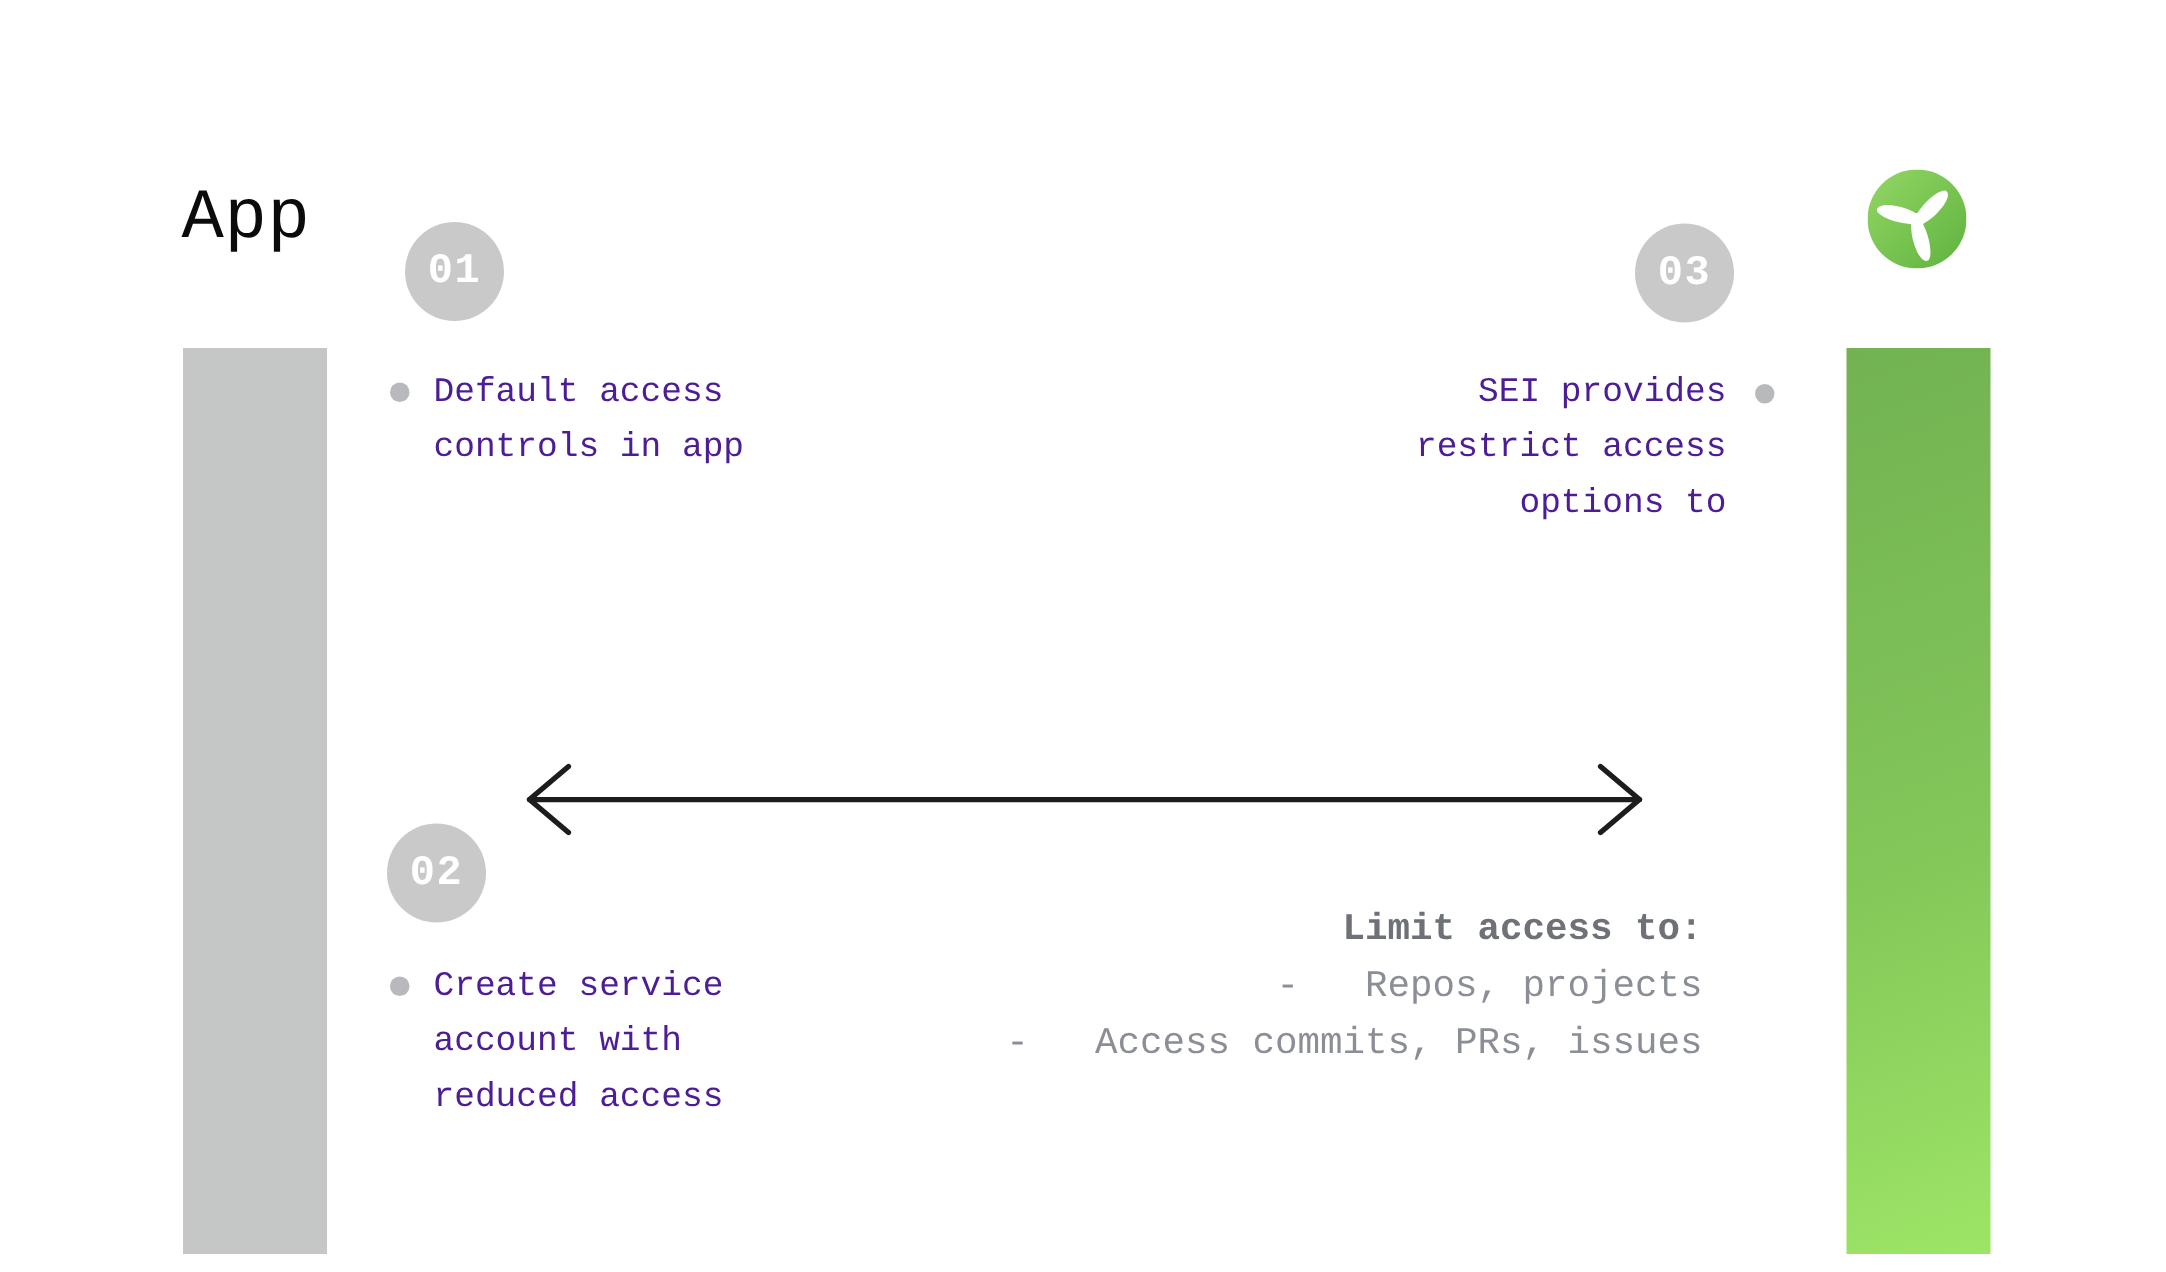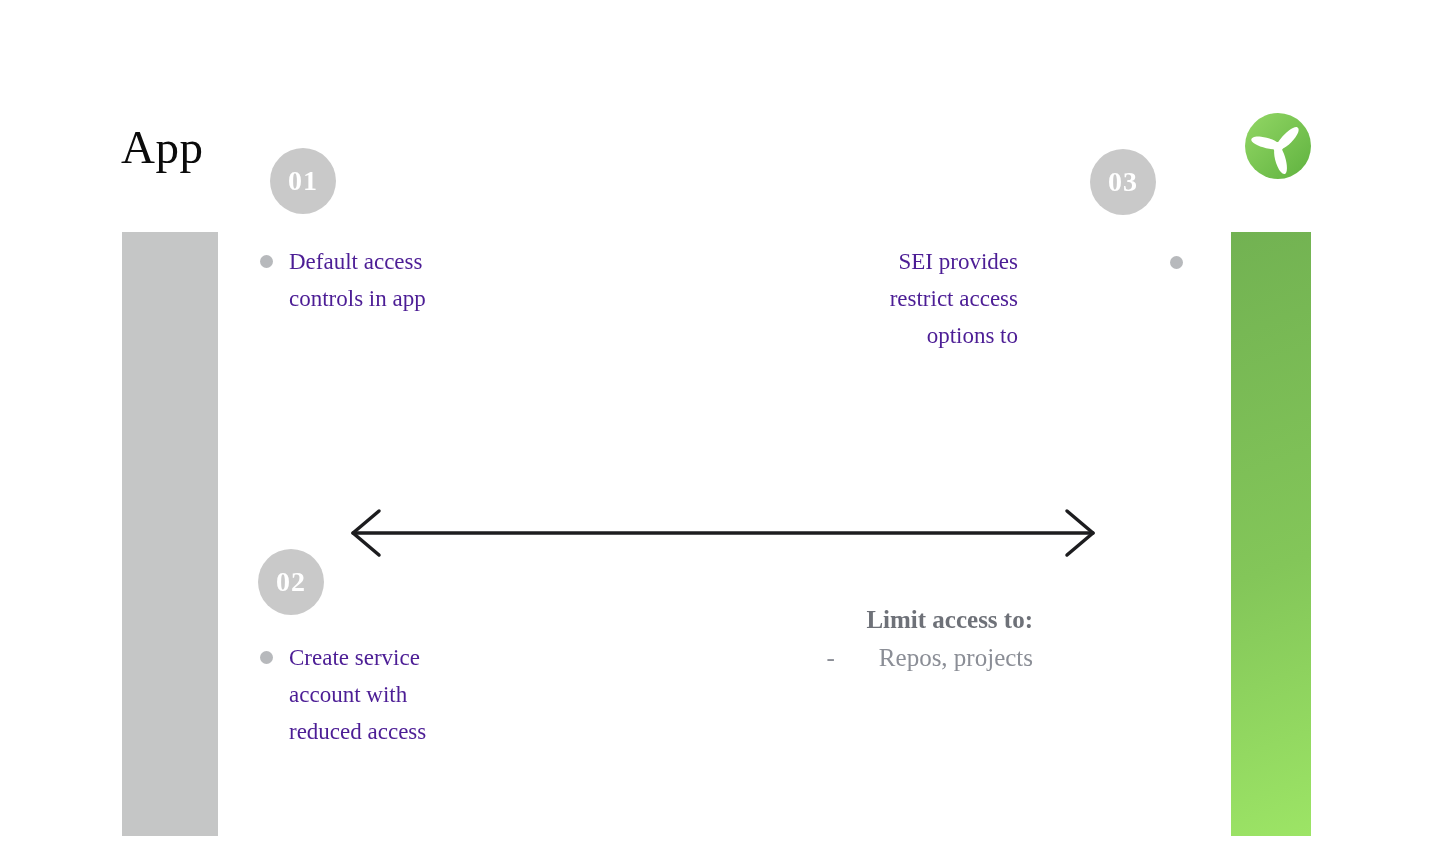--- a/index.html
+++ b/index.html
@@ -1,22 +1,22 @@
 <!DOCTYPE html>
 <html><head>
 <meta charset="utf-8">
 <style>
   html, body { margin: 0; padding: 0; background: #ffffff; }
   .canvas {
     position: relative;
-    width: 1311px;
+    width: 1444px;
     height: 848px;
     background: #ffffff;
     overflow: hidden;
-    font-family: Liberation Serif, serif;
+    font-family: Liberation Mono, monospace;
   }
   .page-title {
     position: absolute;
     left: 121px;
     top: 120px;
     margin: 0;
     font-size: 47px;
     font-weight: 400;
     color: #0b0b0b;
     letter-spacing: 0.5px;
@@ -54,21 +54,21 @@
     width: 13px; height: 13px;
     border-radius: 50%;
     background: #b7b9bc;
   }
   .bullet-1 { left: 260px; top: 255px; }
   .bullet-2 { left: 260px; top: 651px; }
   .bullet-3 { left: 1170px; top: 256px; }
   .arrow-svg { position: absolute; left: 338px; top: 503px; }
   .limit-block {
     position: absolute;
-    right: 278px;
+    right: 309px;
     top: 601px;
     text-align: right;
     font-size: 25px;
     line-height: 38px;
   }
   .limit-title { font-weight: 700; color: #6e7178; }
   .limit-item  { color: #8b8e96; }
   .limit-item .dash { display: inline-block; margin-right: 44px; }
 </style>
 </head>
@@ -141,15 +141,18 @@
     <div>Create service</div>
     <div>account with</div>
     <div>reduced access</div>
   </div>
 
   <div class="limit-block">
     <div class="limit-title">Limit access to:</div>
     <div class="limit-item">
       <span class="dash">-</span><span>Repos, projects</span>
     </div>
+    <div class="limit-item">
+      <span class="dash">-</span><span>Access commits, PRs, issues</span>
+    </div>
   </div>
 
 </div>
 
 </body></html>

